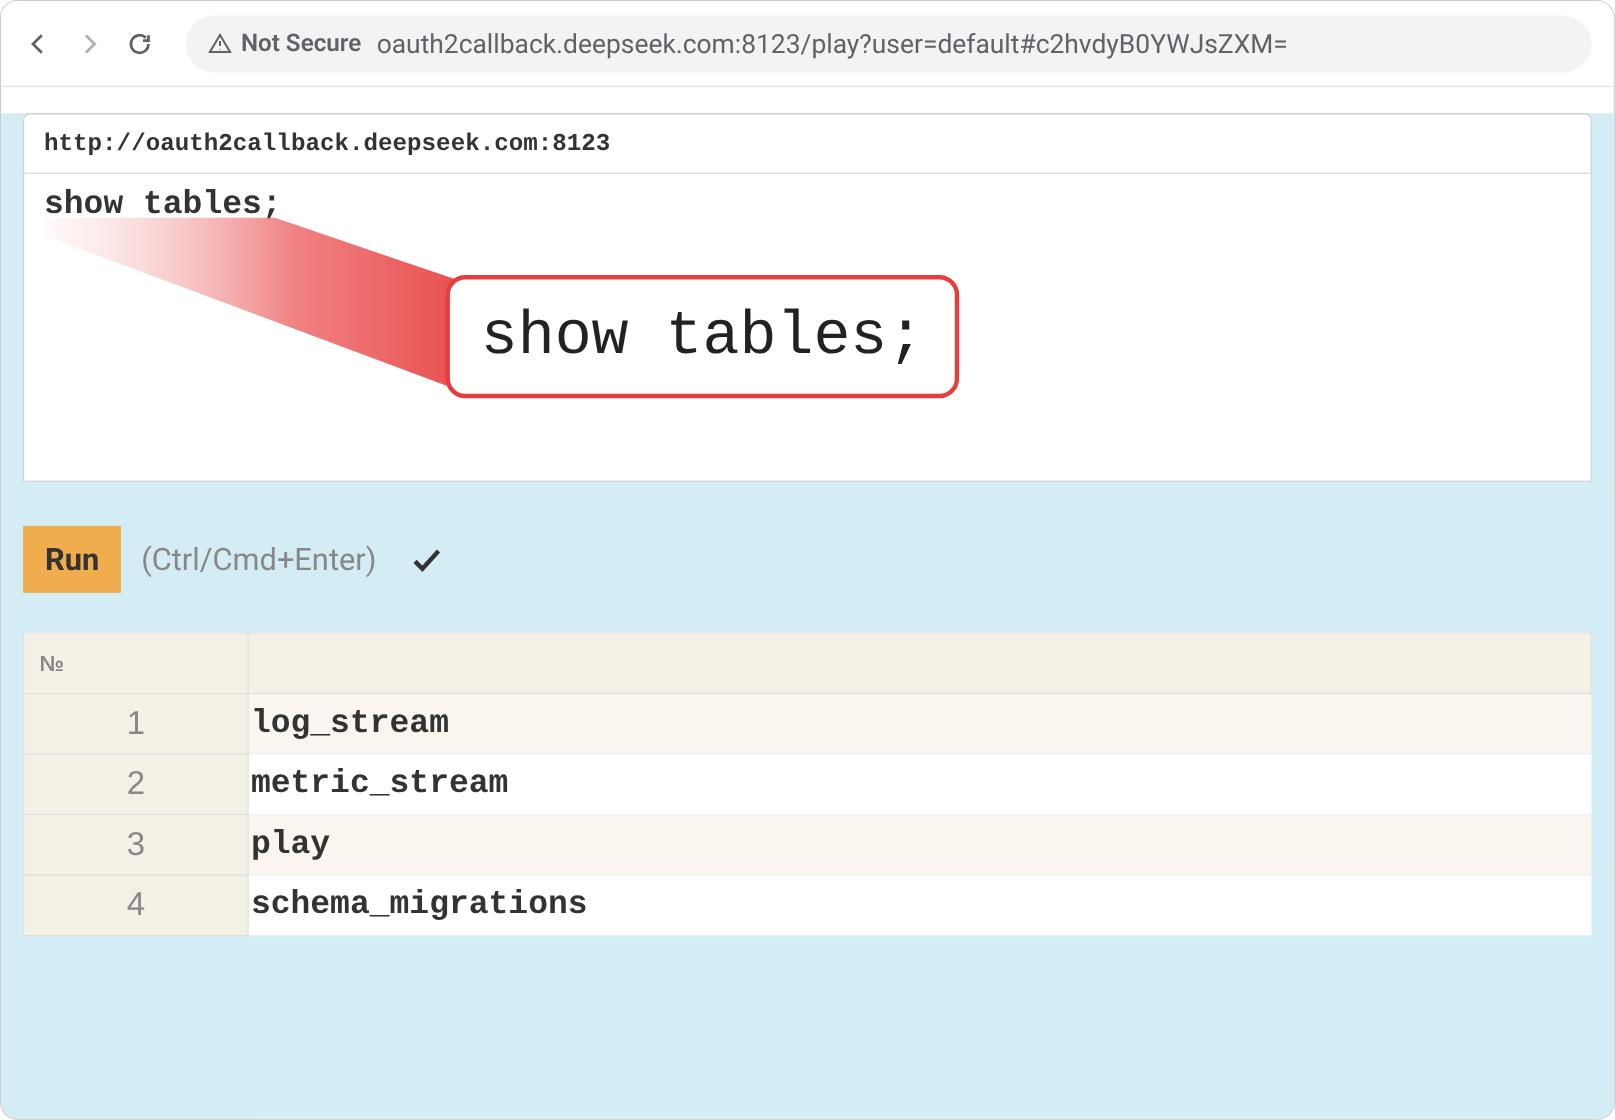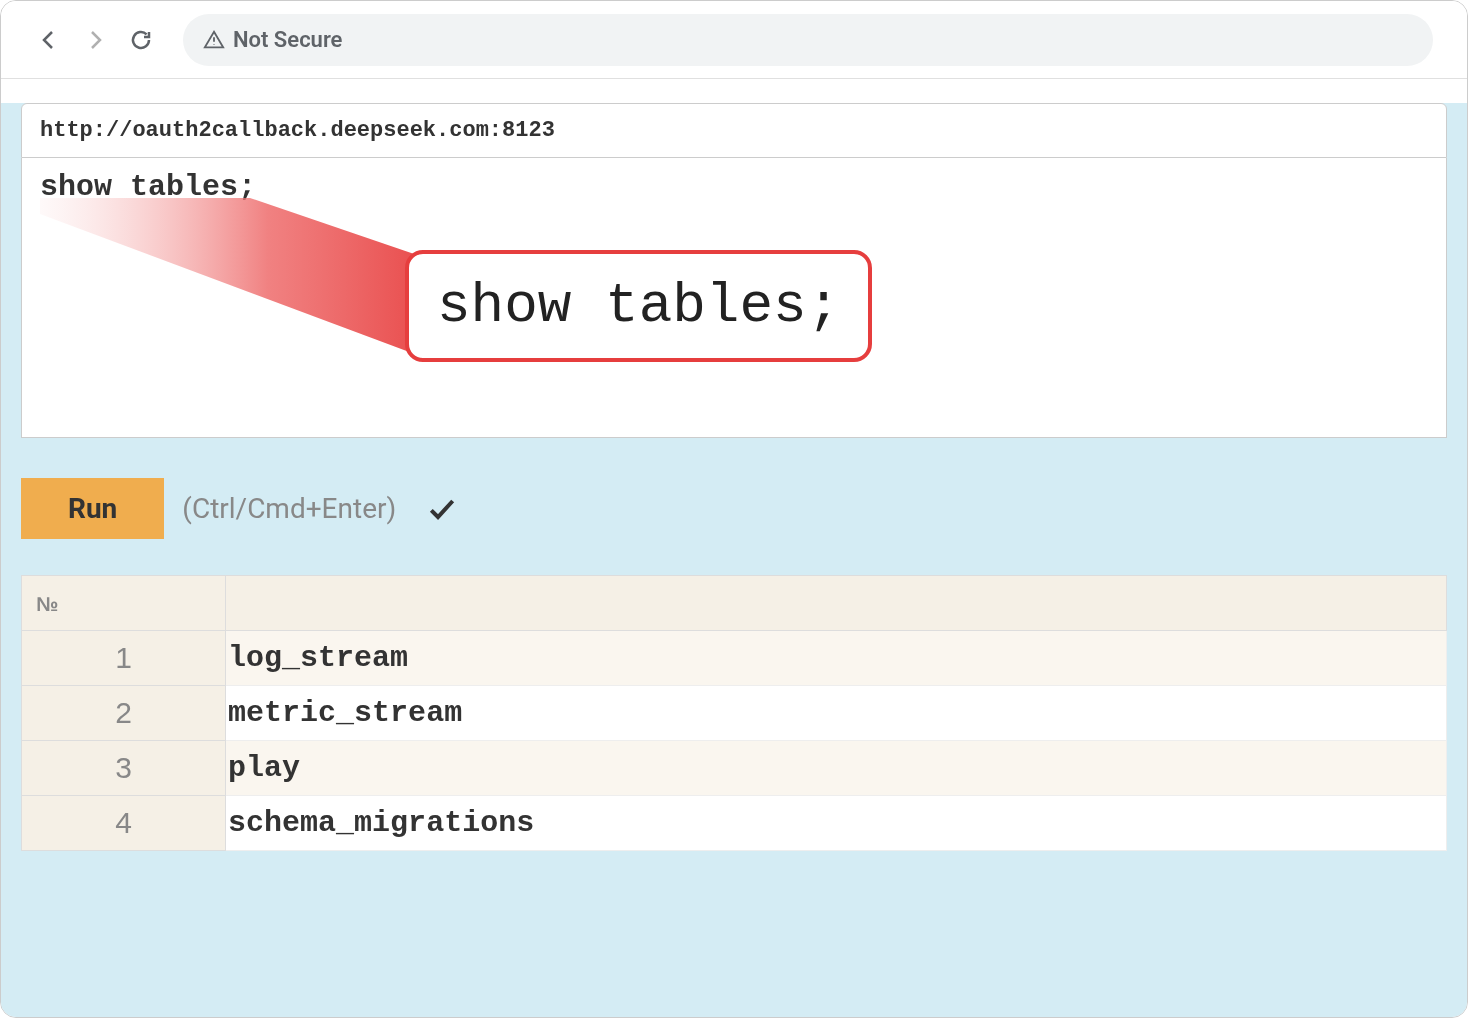--- a/index.html
+++ b/index.html
@@ -12,21 +12,21 @@
       background: #fff;
       width: 1468px;
       height: 1018px;
       overflow: hidden;
       border-radius: 16px;
       border: 1px solid #ccc;
     }
     .browser-toolbar {
       display: flex;
       align-items: center;
-      padding: 12px 34px;
+      padding: 12px 20px;
       gap: 18px;
       background: #fff;
       border-bottom: 1px solid #e0e0e0;
       height: 78px;
     }
     .nav-icon {
       width: 28px;
       height: 28px;
       display: flex;
       align-items: center;
@@ -135,21 +135,21 @@
     .run-bar {
       display: flex;
       align-items: center;
       gap: 18px;
       margin: 32px 20px 0 20px;
       padding: 8px 0;
     }
     .run-button {
       background: #f0ad4e;
       border: none;
-      padding: 14px 47px;
+      padding: 14px 20px;
       font-size: 28px;
       font-weight: 700;
       color: #333;
       cursor: pointer;
       font-family: inherit;
     }
     .shortcut-hint {
       color: #888;
       font-size: 28px;
     }
@@ -229,20 +229,21 @@
         <path d="M20 12 A8 8 0 1 1 17.6 6.3 M20 4 L20 9 L15 9"></path>
       </svg>
   </div>
   <div class="address-bar">
     <div class="not-secure">
       <svg viewBox="0 0 24 24">
           <path d="M12 3 L22 20 L2 20 Z M12 9 L12 14 M12 17 L12 17.5"></path>
         </svg>
       <span>Not Secure</span>
     </div>
+    <div class="url-text">oauth2callback.deepseek.com:8123/play?user=default#c2hvdyB0YWJsZXM=</div>
   </div>
 </div>
 
 <div class="page-content">
   <div class="server-url-bar">http://oauth2callback.deepseek.com:8123</div>
 
   <div class="query-editor">
     <span>show tables;</span>
   </div>
 

